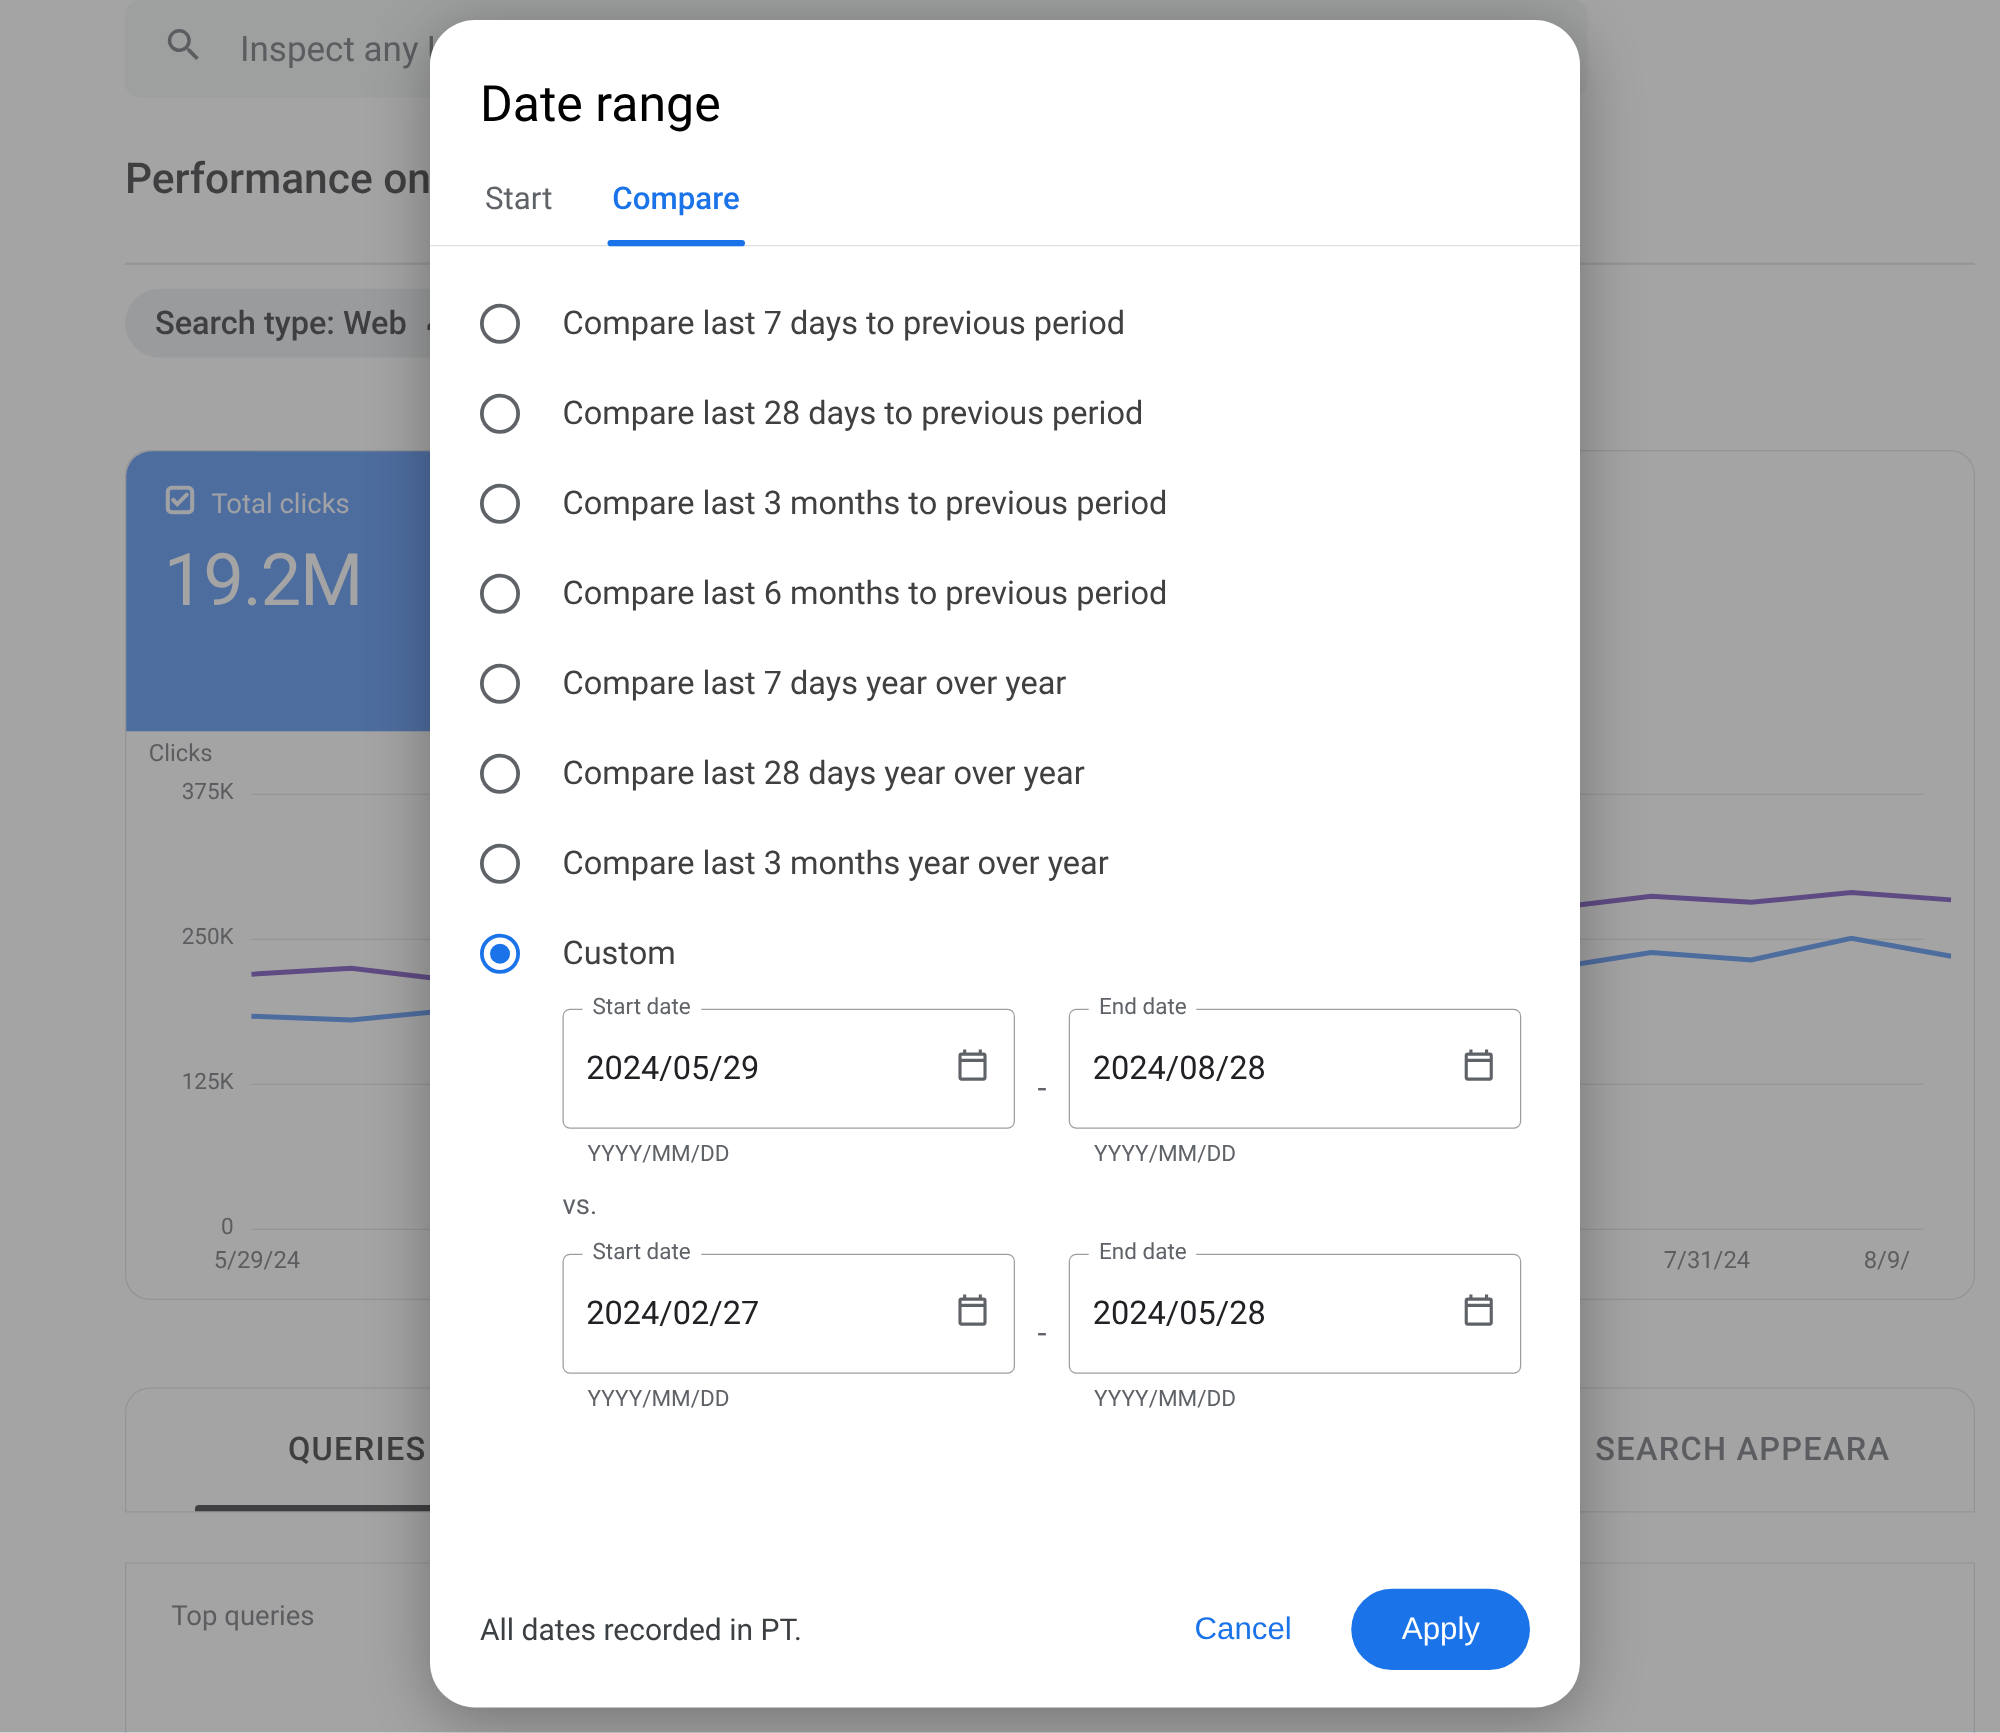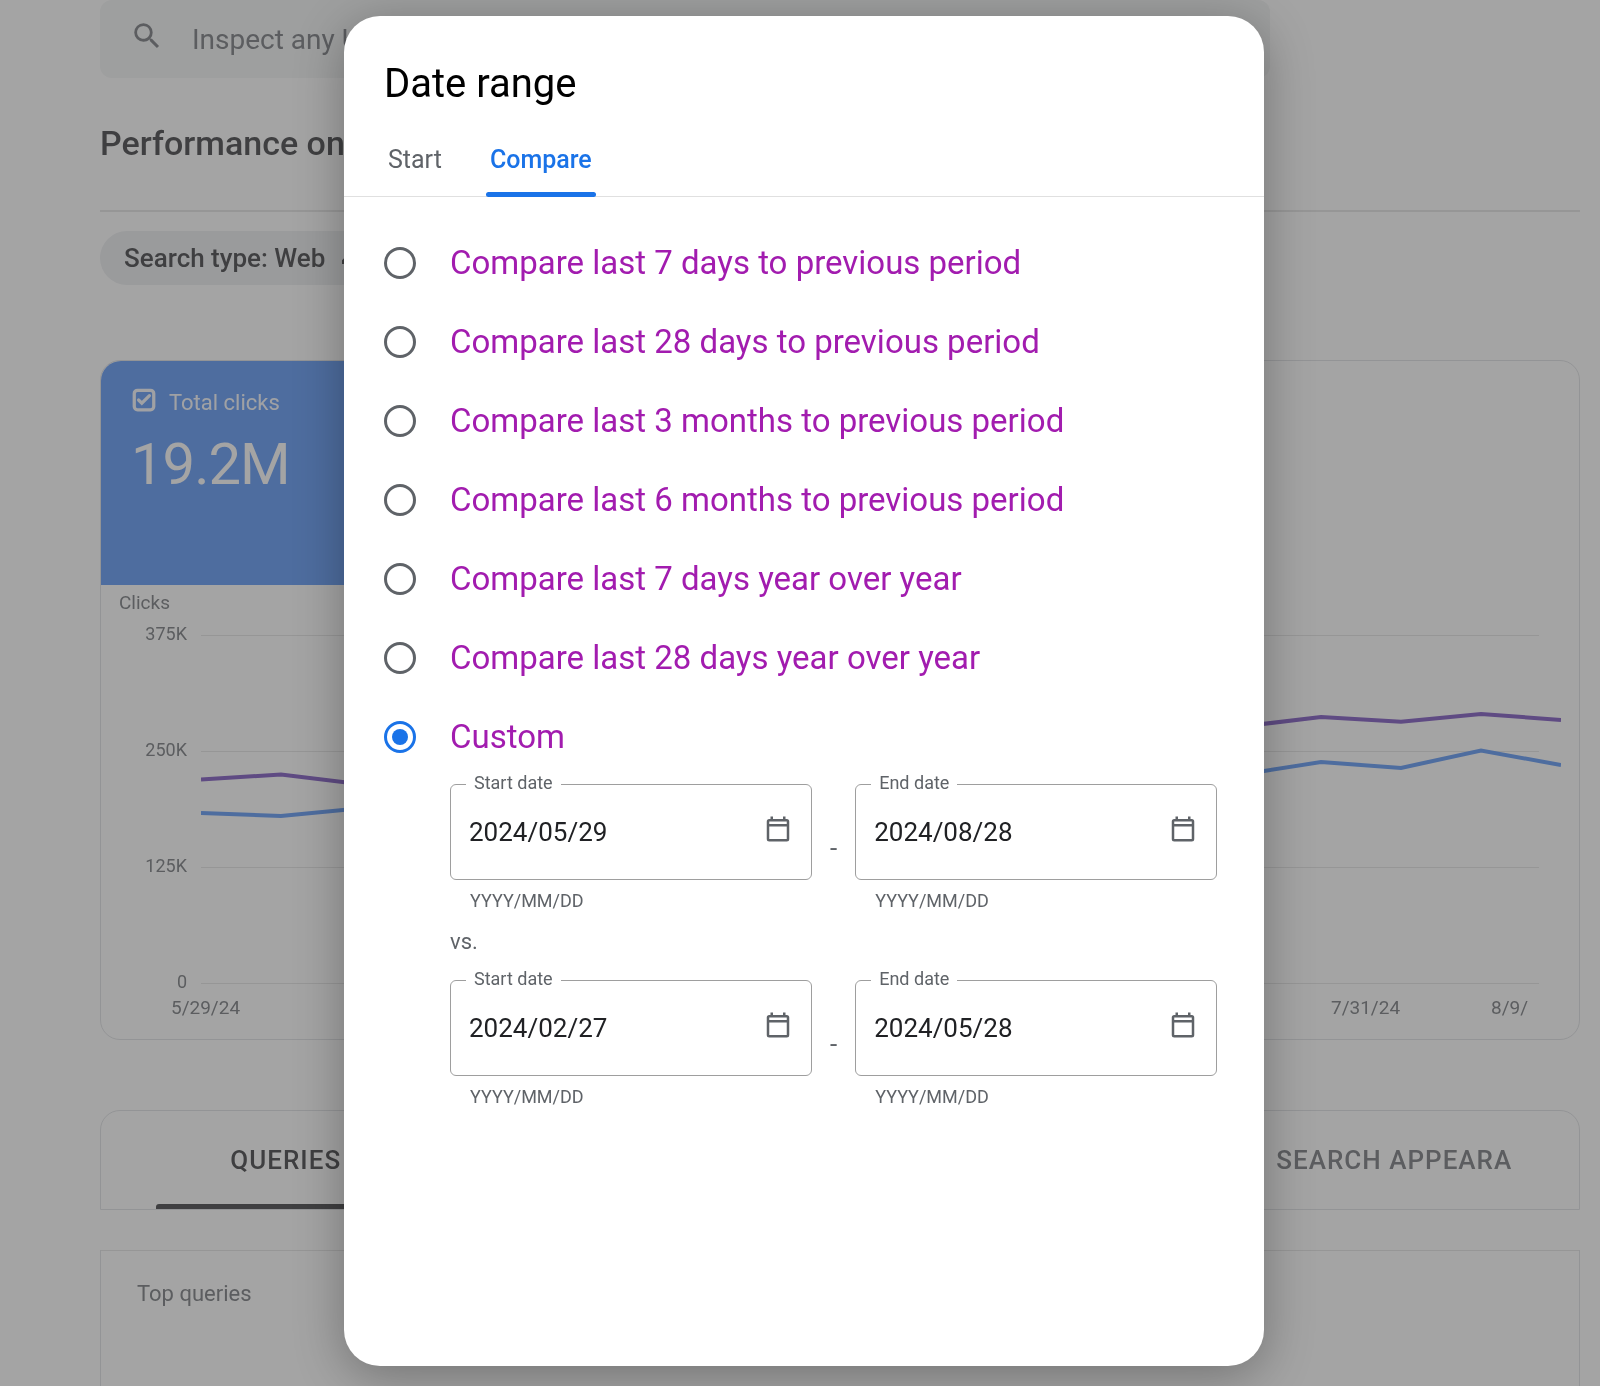--- a/index.html
+++ b/index.html
@@ -91,21 +91,21 @@
 
   .dlg-body { flex: 1; overflow-y: auto; padding: 26px 40px 10px; position: relative; }
   .dlg-body::-webkit-scrollbar { width: 14px; }
   .dlg-body::-webkit-scrollbar-thumb { background: #bdbdbd; border-radius: 10px; }
   .dlg-body::-webkit-scrollbar-track { background: transparent; }
 
   .radio-row { display: flex; align-items: center; gap: 34px; padding: 20px 0; cursor: pointer; }
   .radio { width: 32px; height: 32px; border: 3px solid #5f6368; border-radius: 50%; flex-shrink: 0; position: relative; }
   .radio.selected { border-color: #1a73e8; }
   .radio.selected::after { content:""; position:absolute; inset:5px; background:#1a73e8; border-radius:50%; }
-  .radio-label { font-size: 33px; color: #a21caf; }
+  .radio-label { font-size: 26px; color: #404040; }
 
   .date-pair { display: flex; align-items: center; gap: 18px; margin-left: 66px; margin-top: 8px; }
   .vs { margin-left: 66px; font-size: 22px; color: #5f6368; padding: 18px 0; }
   .date-field { position: relative; width: 362px; }
   .date-field .floating { position: absolute; left: 16px; top: -12px; background: #fff; padding: 0 8px; font-size: 18px; color: #5f6368; }
   .date-field .box {
     border: 1.5px solid #9e9e9e; border-radius: 6px; height: 96px;
     display: flex; align-items: center; justify-content: space-between;
     padding: 0 18px; font-size: 26px; color: #202124;
   }
@@ -225,20 +225,24 @@
         </div>
         <div class="radio-row">
           <div class="radio"></div>
           <div class="radio-label">Compare last 7 days year over year</div>
         </div>
         <div class="radio-row">
           <div class="radio"></div>
           <div class="radio-label">Compare last 28 days year over year</div>
         </div>
         <div class="radio-row">
+          <div class="radio"></div>
+          <div class="radio-label">Compare last 3 months year over year</div>
+        </div>
+        <div class="radio-row">
           <div class="radio selected"></div>
           <div class="radio-label">Custom</div>
         </div>
       </div>
 
     <div class="date-pair">
       <div class="date-field">
         <div class="floating">Start date</div>
         <div class="box">
           <span>2024/05/29</span>
@@ -281,13 +285,18 @@
           <span>2024/05/28</span>
           <span class="cal"><svg viewBox="0 0 24 24">
                 <path d="M19 4h-1V2h-2v2H8V2H6v2H5a2 2 0 0 0-2 2v14a2 2 0 0 0 2 2h14a2 2 0 0 0 2-2V6a2 2 0 0 0-2-2zm0 16H5V10h14v10zM5 8V6h14v2H5z"></path>
               </svg></span>
         </div>
         <div class="date-hint">YYYY/MM/DD</div>
       </div>
     </div>
   </div>
 
+  <div class="dlg-footer">
+    <div class="footer-note">All dates recorded in PT.</div>
+    <button class="btn-cancel">Cancel</button>
+    <button class="btn-apply">Apply</button>
+  </div>
 </div>
 
 </body></html>

